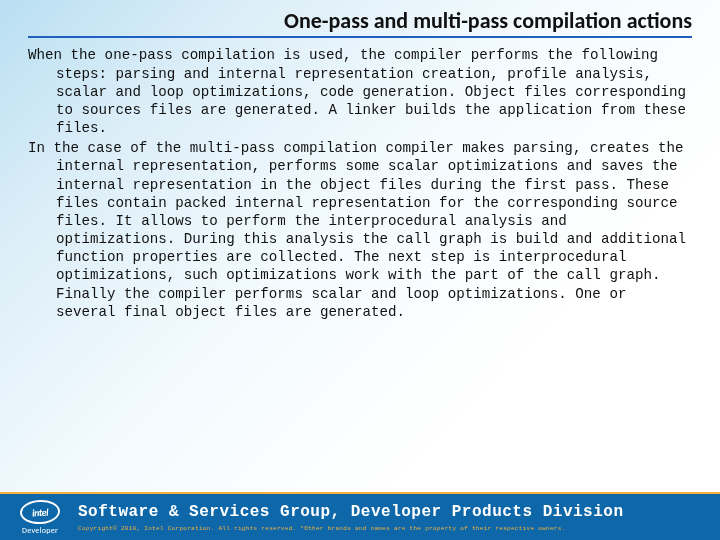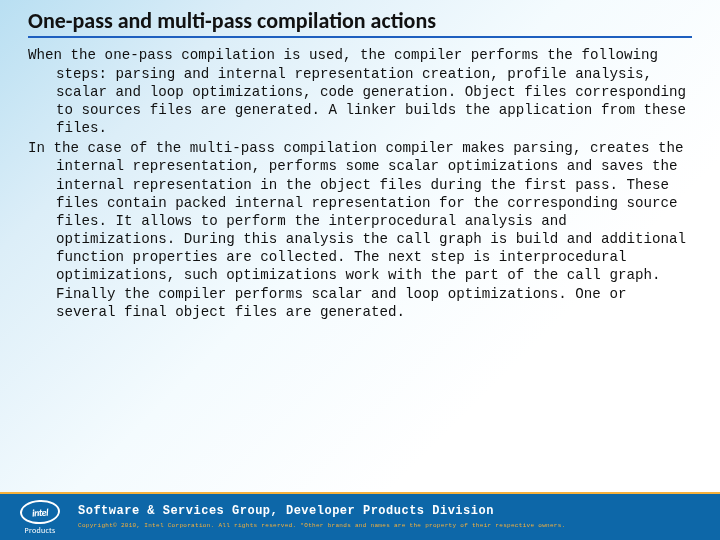--- a/index.html
+++ b/index.html
@@ -26,20 +26,21 @@
     box-sizing: border-box;
   }
   .title {
     font-size: 22px;
     font-weight: 700;
     color: #111;
     border-bottom: 2px solid #1e5fbf;
     padding-bottom: 2px;
     margin-bottom: 8px;
     line-height: 1.2;
+    text-align: right;
   }
   .para {
     font-size: 14.2px;
     color: #111;
     line-height: 1.28;
     padding-left: 28px;
     text-indent: -28px;
     margin: 0 0 2px 0;
     font-family: Liberation Mono, monospace;
   }
@@ -88,21 +89,21 @@
   }
   .footer-text {
     display: flex;
     flex-direction: column;
     justify-content: center;
   }
   .division {
     font-family: "Courier New", monospace;
     font-weight: 700;
     color: #fff;
-    font-size: 12px;
+    font-size: 16px;
     letter-spacing: 0.5px;
     line-height: 1.3;
   }
   .copyright {
     font-family: "Courier New", monospace;
     color: #f6b13c;
     font-size: 6px;
     letter-spacing: 0.3px;
     line-height: 1.3;
     margin-top: 2px;
@@ -115,21 +116,21 @@
 
   <div class="content">
     <div class="title">One-pass and multi-pass compilation actions</div>
     <p class="para">When the one-pass compilation is used, the compiler performs the following steps: parsing and internal representation creation, profile analysis,  scalar and loop optimizations, code generation. Object files corresponding to sources files are generated. A linker builds the application from these files.</p>
     <p class="para">In the case of the multi-pass compilation compiler makes parsing, creates the internal representation, performs some scalar optimizations and saves the internal representation in the object files during the first pass. These files contain packed internal representation for the corresponding source files. It allows to perform the interprocedural analysis and optimizations. During this analysis the call graph is build and additional function properties are collected. The next step is interprocedural optimizations, such optimizations work with the part of the call graph. Finally the compiler performs scalar and loop optimizations. One or several final object files are generated.</p>
   </div>
 
   <div class="footer">
     <div class="logo-wrap">
       <div class="logo-oval">intel</div>
-      <div class="logo-sub">Products</div>
+      <div class="logo-sub">Developer</div>
     </div>
     <div class="footer-text">
       <div class="division">Software &amp; Services Group, Developer Products Division</div>
       <div class="copyright">Copyright© 2010, Intel Corporation. All rights reserved. *Other brands and names are the property of their respective owners.</div>
     </div>
   </div>
 
 </div>
 
 </body></html>

